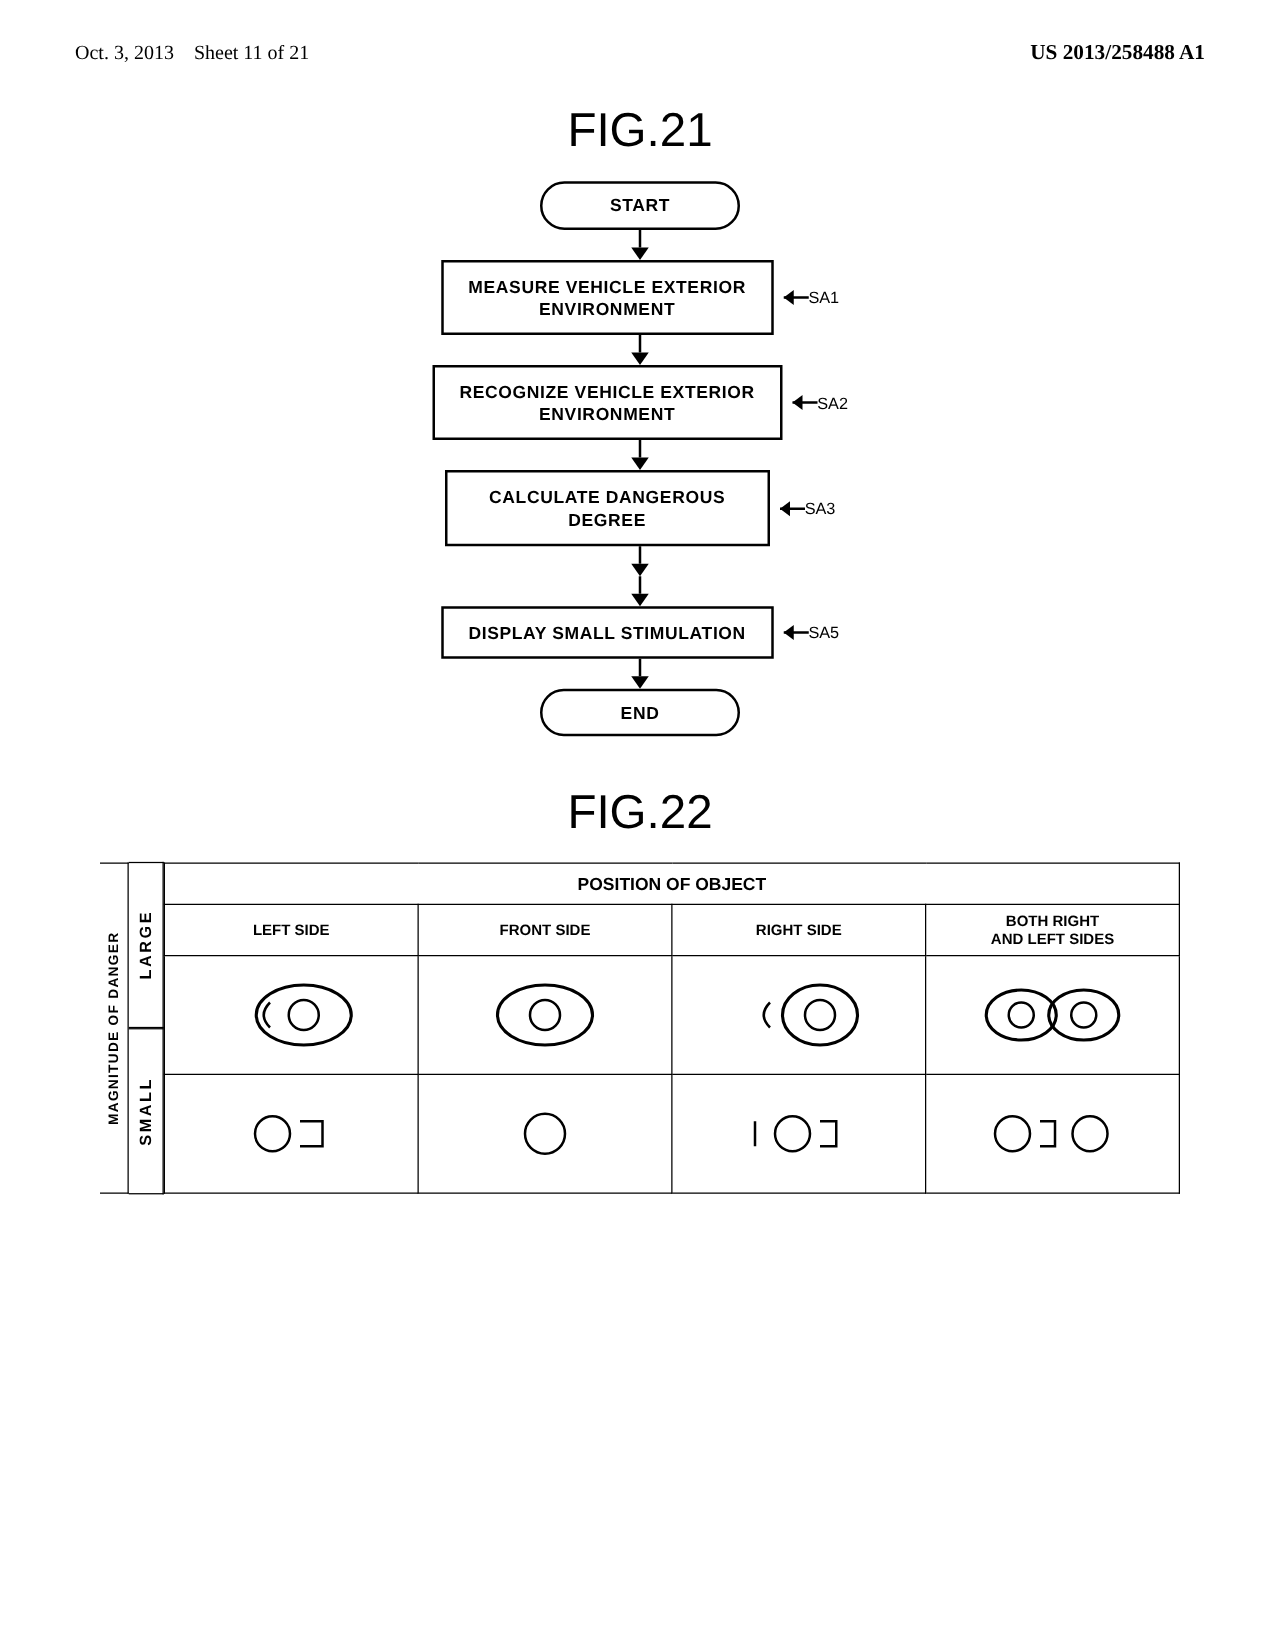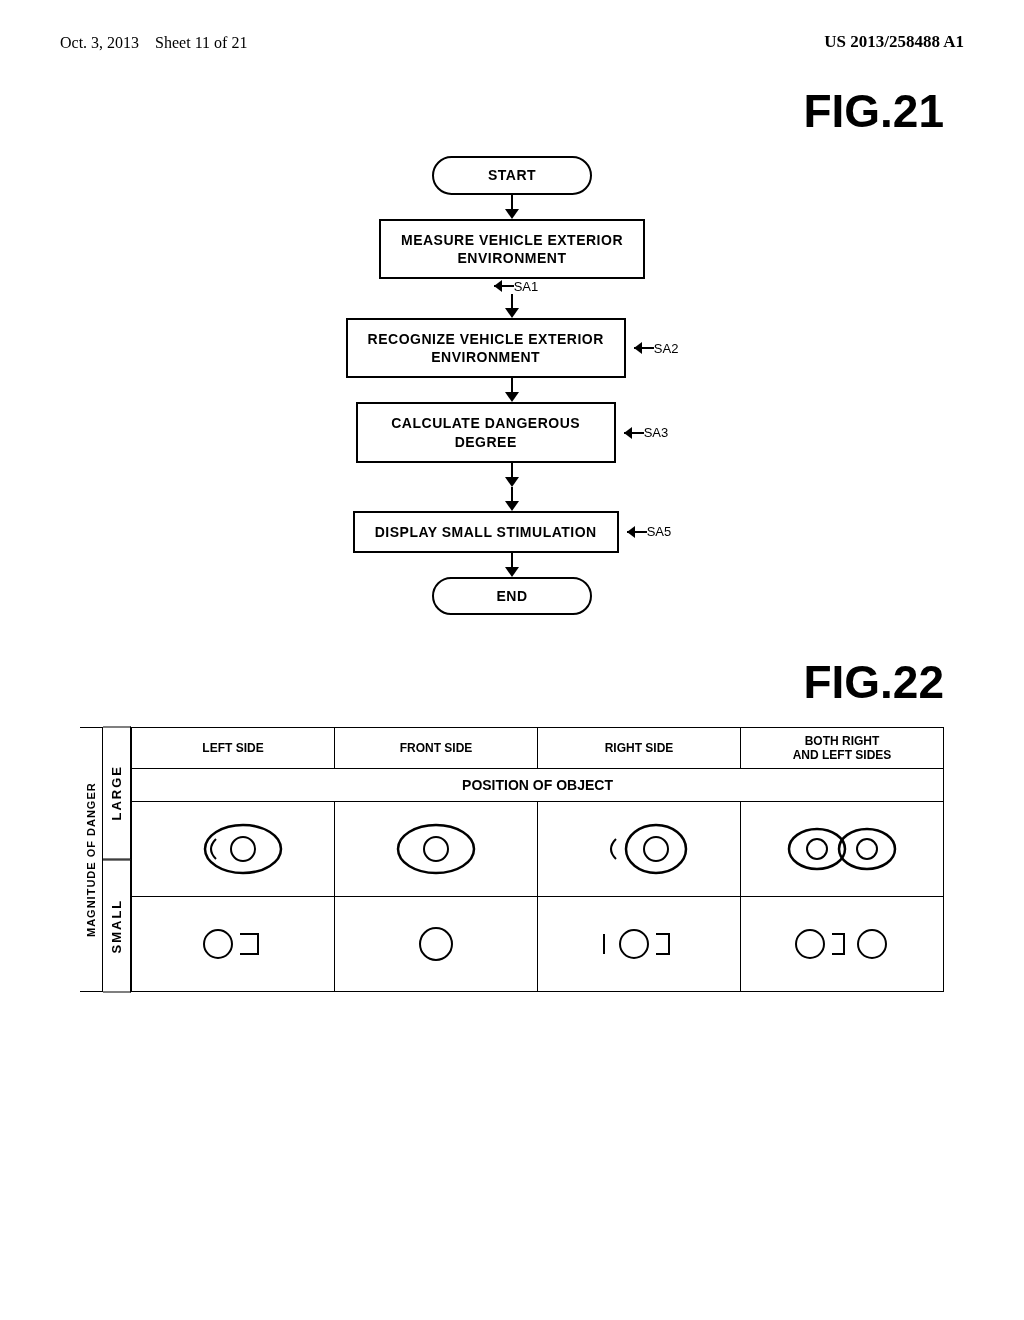--- a/index.html
+++ b/index.html
@@ -38,23 +38,23 @@
       line-height: 1.4;
     }
 
     
     .page-content {
       padding: 20px 80px;
     }
 
     
     .fig-title {
-      font-size: 46px;
-      font-weight: bold;
-      text-align: right;
+      font-size: 38px;
+      font-weight: normal;
+      text-align: center;
       margin-bottom: 18px;
       font-family: Arial, sans-serif;
     }
 
     .flow-box {
       border: 2.5px solid #000;
       padding: 10px 20px;
       text-align: center;
       font-size: 14px;
       font-weight: bold;
@@ -223,21 +223,21 @@
 
       <div class="step-row">
         <div class="flow-box rounded">START</div>
       </div>
 
       <div class="arrow-connector">
         <div class="arrow-shaft"></div>
         <div class="arrow-head-down"></div>
       </div>
 
-      <div class="step-row" style="position:relative;flex-direction:column;">
+      <div class="step-row" style="position:relative;">
         <div class="flow-box">MEASURE VEHICLE EXTERIOR<br>ENVIRONMENT</div>
         <div class="label-connector">
           <div class="label-line"></div>
           <span class="label-text">SA1</span>
         </div>
       </div>
 
       <div class="arrow-connector">
         <div class="arrow-shaft"></div>
         <div class="arrow-head-down"></div>
@@ -304,28 +304,28 @@
         <div class="danger-label">MAGNITUDE OF DANGER</div>
         <div style="display:flex; flex-direction:column;">
           <div class="magnitude-text" style="flex:1;">LARGE</div>
           <div class="magnitude-text" style="flex:1;">SMALL</div>
         </div>
       </div>
 
       <table class="table-main" style="border-collapse:collapse;">
         <thead>
           <tr>
+            <th colspan="4" style="font-size:14px; padding:8px;">POSITION OF OBJECT</th>
+          </tr>
+          <tr>
             <th>LEFT SIDE</th>
             <th>FRONT SIDE</th>
             <th>RIGHT SIDE</th>
             <th>BOTH RIGHT<br>AND LEFT SIDES</th>
           </tr>
-          <tr>
-            <th colspan="4" style="font-size:14px; padding:8px;">POSITION OF OBJECT</th>
-          </tr>
         </thead>
         <tbody>
 
           <tr>
 
             <td style="padding:0; width:145px; height:95px;">
               <div class="cell-diagram">
                 <svg width="110" height="60">
 
                   <ellipse cx="65" cy="30" rx="38" ry="24" fill="none" stroke="#000" stroke-width="2.5"></ellipse>

